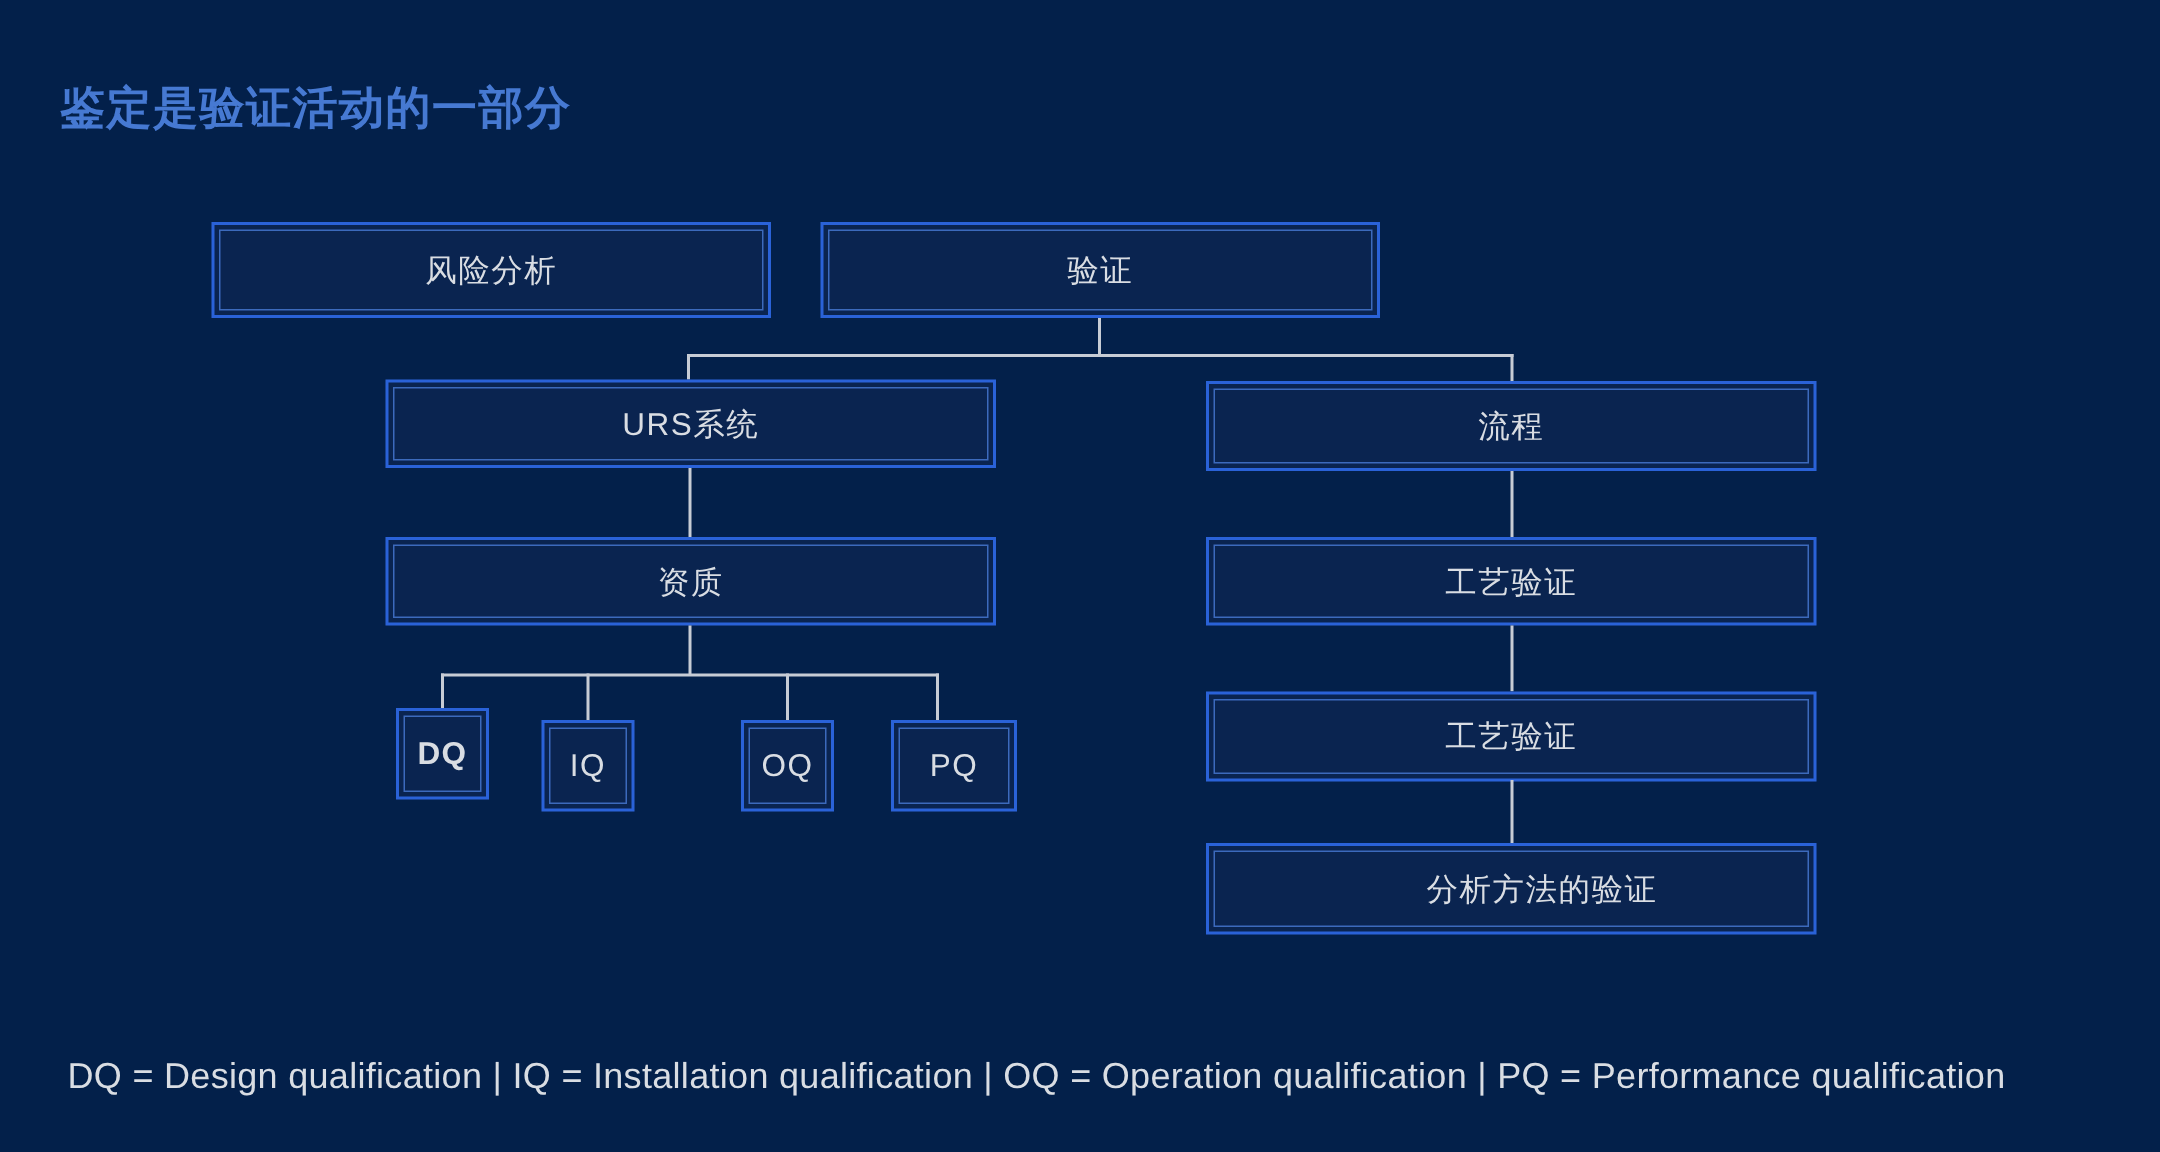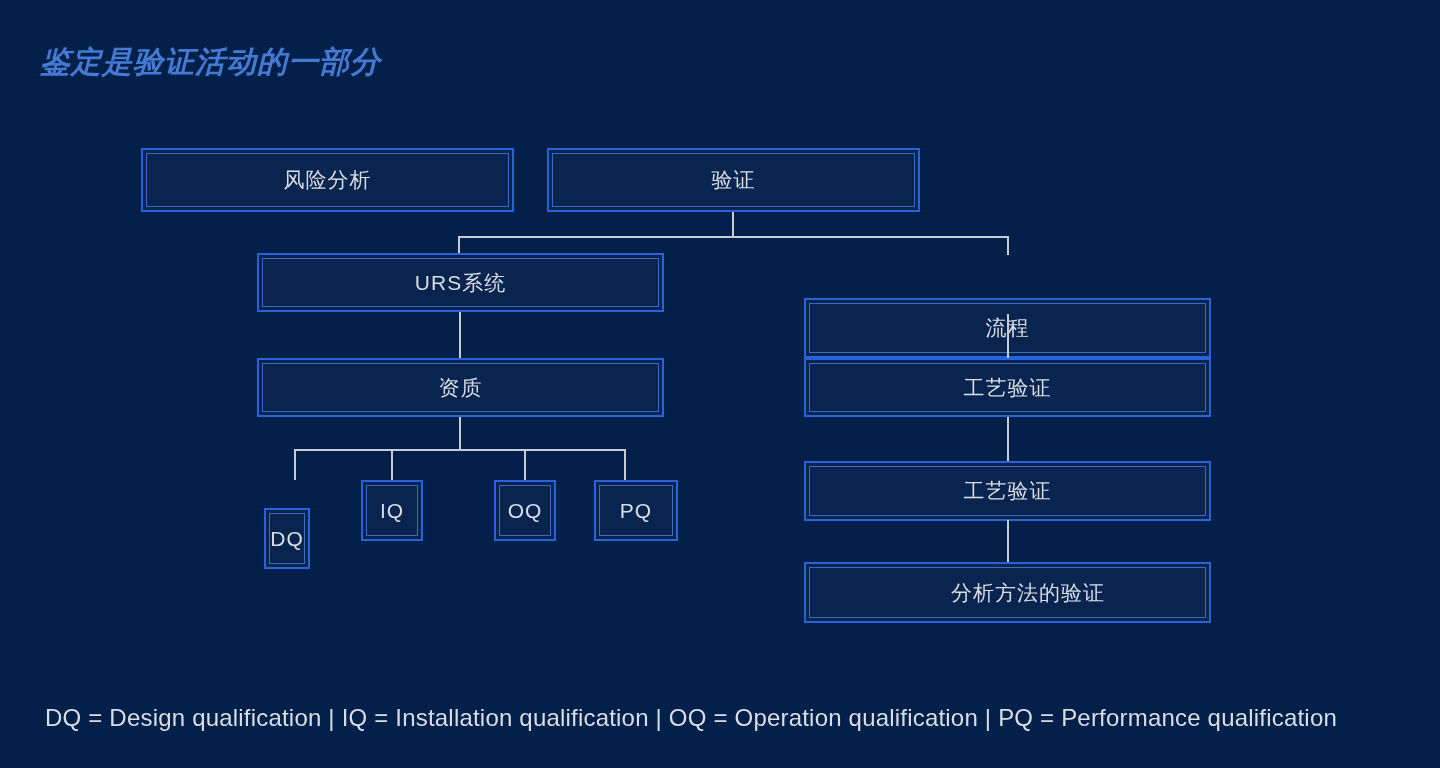--- a/index.html
+++ b/index.html
@@ -20,26 +20,25 @@
   }
   .slide {
     position: relative;
     width: 1440px;
     height: 768px;
     background: var(--background);
   }
   .slide-title {
     position: absolute;
     left: 40px;
-    top: 42px;
+    top: 52px;
     font-size: 30px;
     font-weight: bold;
     letter-spacing: 1px;
     color: var(--title-color);
-    font-style: italic;
   }
   .node {
     position: absolute;
     background: var(--box-fill);
     border: 2px solid var(--box-border);
     display: flex;
     align-items: center;
     justify-content: center;
   }
   .node::after {
@@ -85,21 +84,21 @@
   </div>
 
   <div class="conn" style="left:732px; top:212px; width:2px; height:25px;"></div>
   <div class="conn" style="left:458px; top:236px; width:551px; height:2px;"></div>
   <div class="conn" style="left:458px; top:236px; width:2px; height:18px;"></div>
   <div class="conn" style="left:1007px; top:236px; width:2px; height:19px;"></div>
 
   <div class="node" style="left:257px; top:253px; width:407px; height:59px;">
     <span class="node-label">URS系统</span>
   </div>
-  <div class="node" style="left:804px; top:254px; width:407px; height:60px;margin-top:44px;">
+  <div class="node" style="left:804px; top:254px; width:407px; height:60px;">
     <span class="node-label">流程</span>
   </div>
 
   <div class="conn" style="left:459px; top:312px; width:2px; height:46px;"></div>
 
   <div class="conn" style="left:1007px; top:314px; width:2px; height:44px;"></div>
 
   <div class="node" style="left:257px; top:358px; width:407px; height:59px;">
     <span class="node-label">资质</span>
   </div>
@@ -109,21 +108,21 @@
 
   <div class="conn" style="left:459px; top:417px; width:2px; height:33px;"></div>
   <div class="conn" style="left:294px; top:449px; width:332px; height:2px;"></div>
   <div class="conn" style="left:294px; top:449px; width:2px; height:31px;"></div>
   <div class="conn" style="left:391px; top:449px; width:2px; height:31px;"></div>
   <div class="conn" style="left:524px; top:449px; width:2px; height:31px;"></div>
   <div class="conn" style="left:624px; top:449px; width:2px; height:31px;"></div>
 
   <div class="conn" style="left:1007px; top:417px; width:2px; height:44px;"></div>
 
-  <div class="node" style="left:264px; top:508px; width:46px; height:61px;">
+  <div class="node" style="left:264px; top:472px; width:62px; height:61px;font-weight:bold;">
     <span class="node-label">DQ</span>
   </div>
   <div class="node" style="left:361px; top:480px; width:62px; height:61px;text-align:center;">
     <span class="node-label">IQ</span>
   </div>
   <div class="node" style="left:494px; top:480px; width:62px; height:61px;">
     <span class="node-label">OQ</span>
   </div>
   <div class="node" style="left:594px; top:480px; width:84px; height:61px;">
     <span class="node-label">PQ</span>

